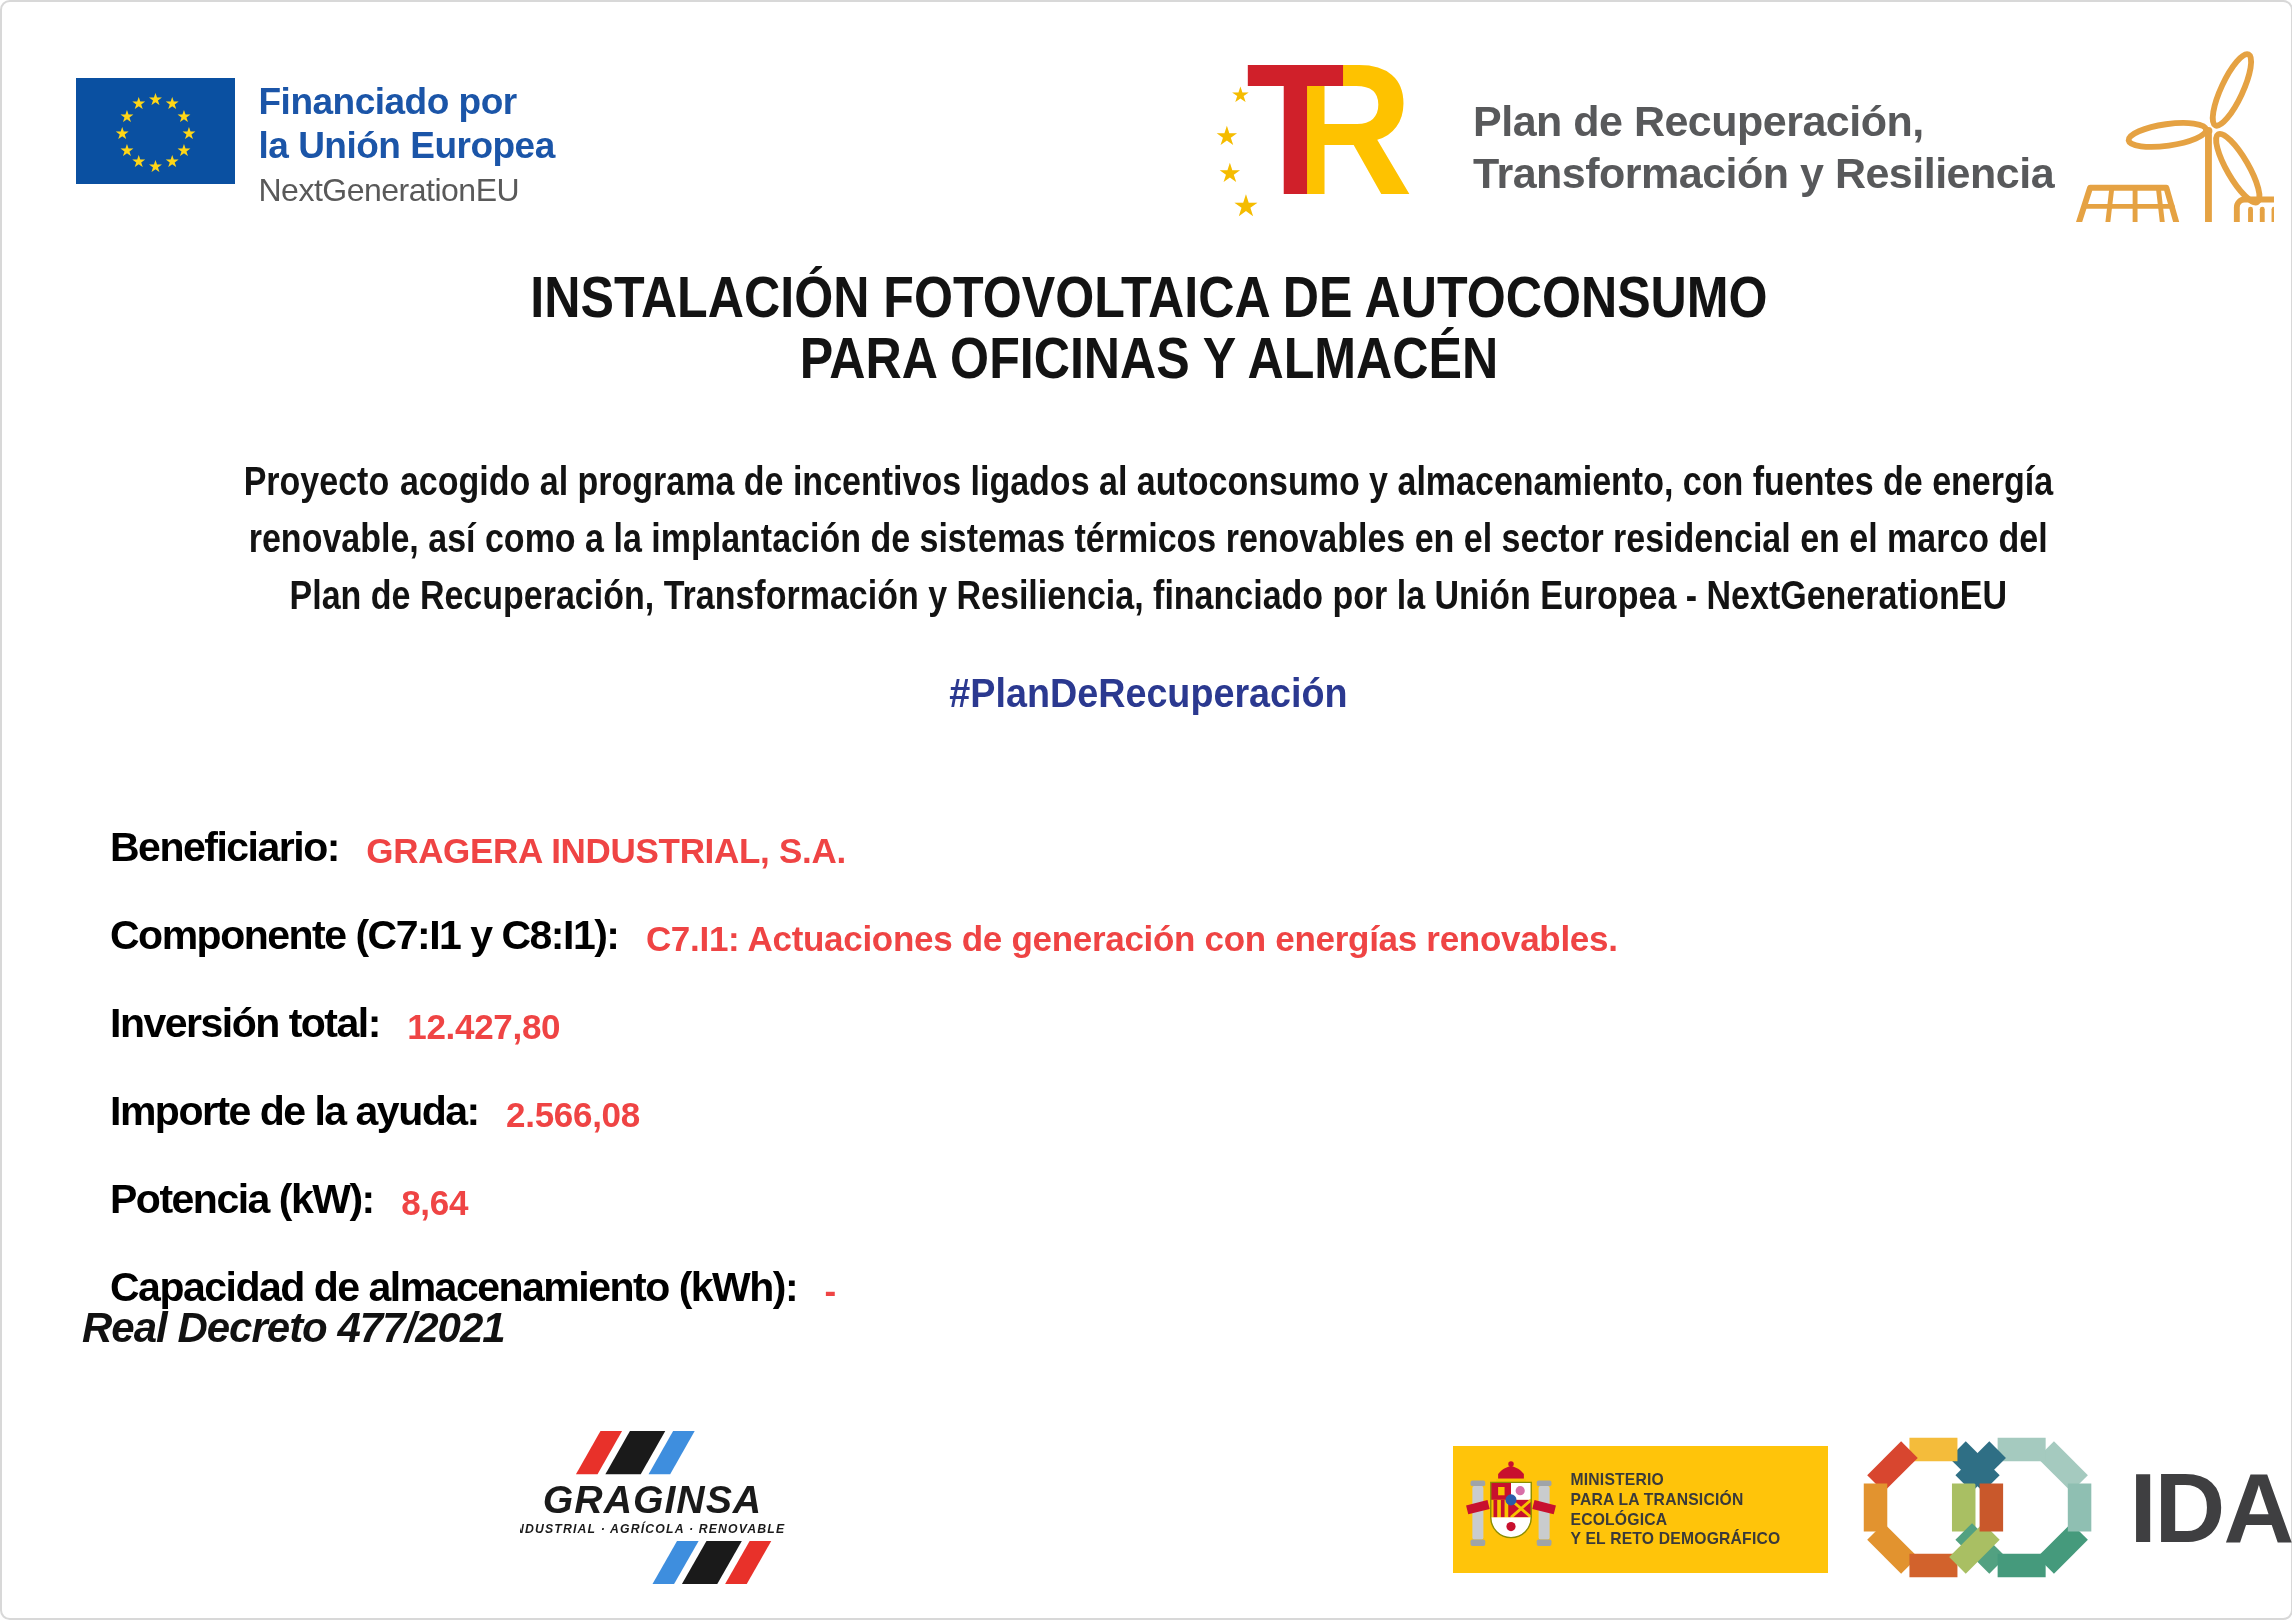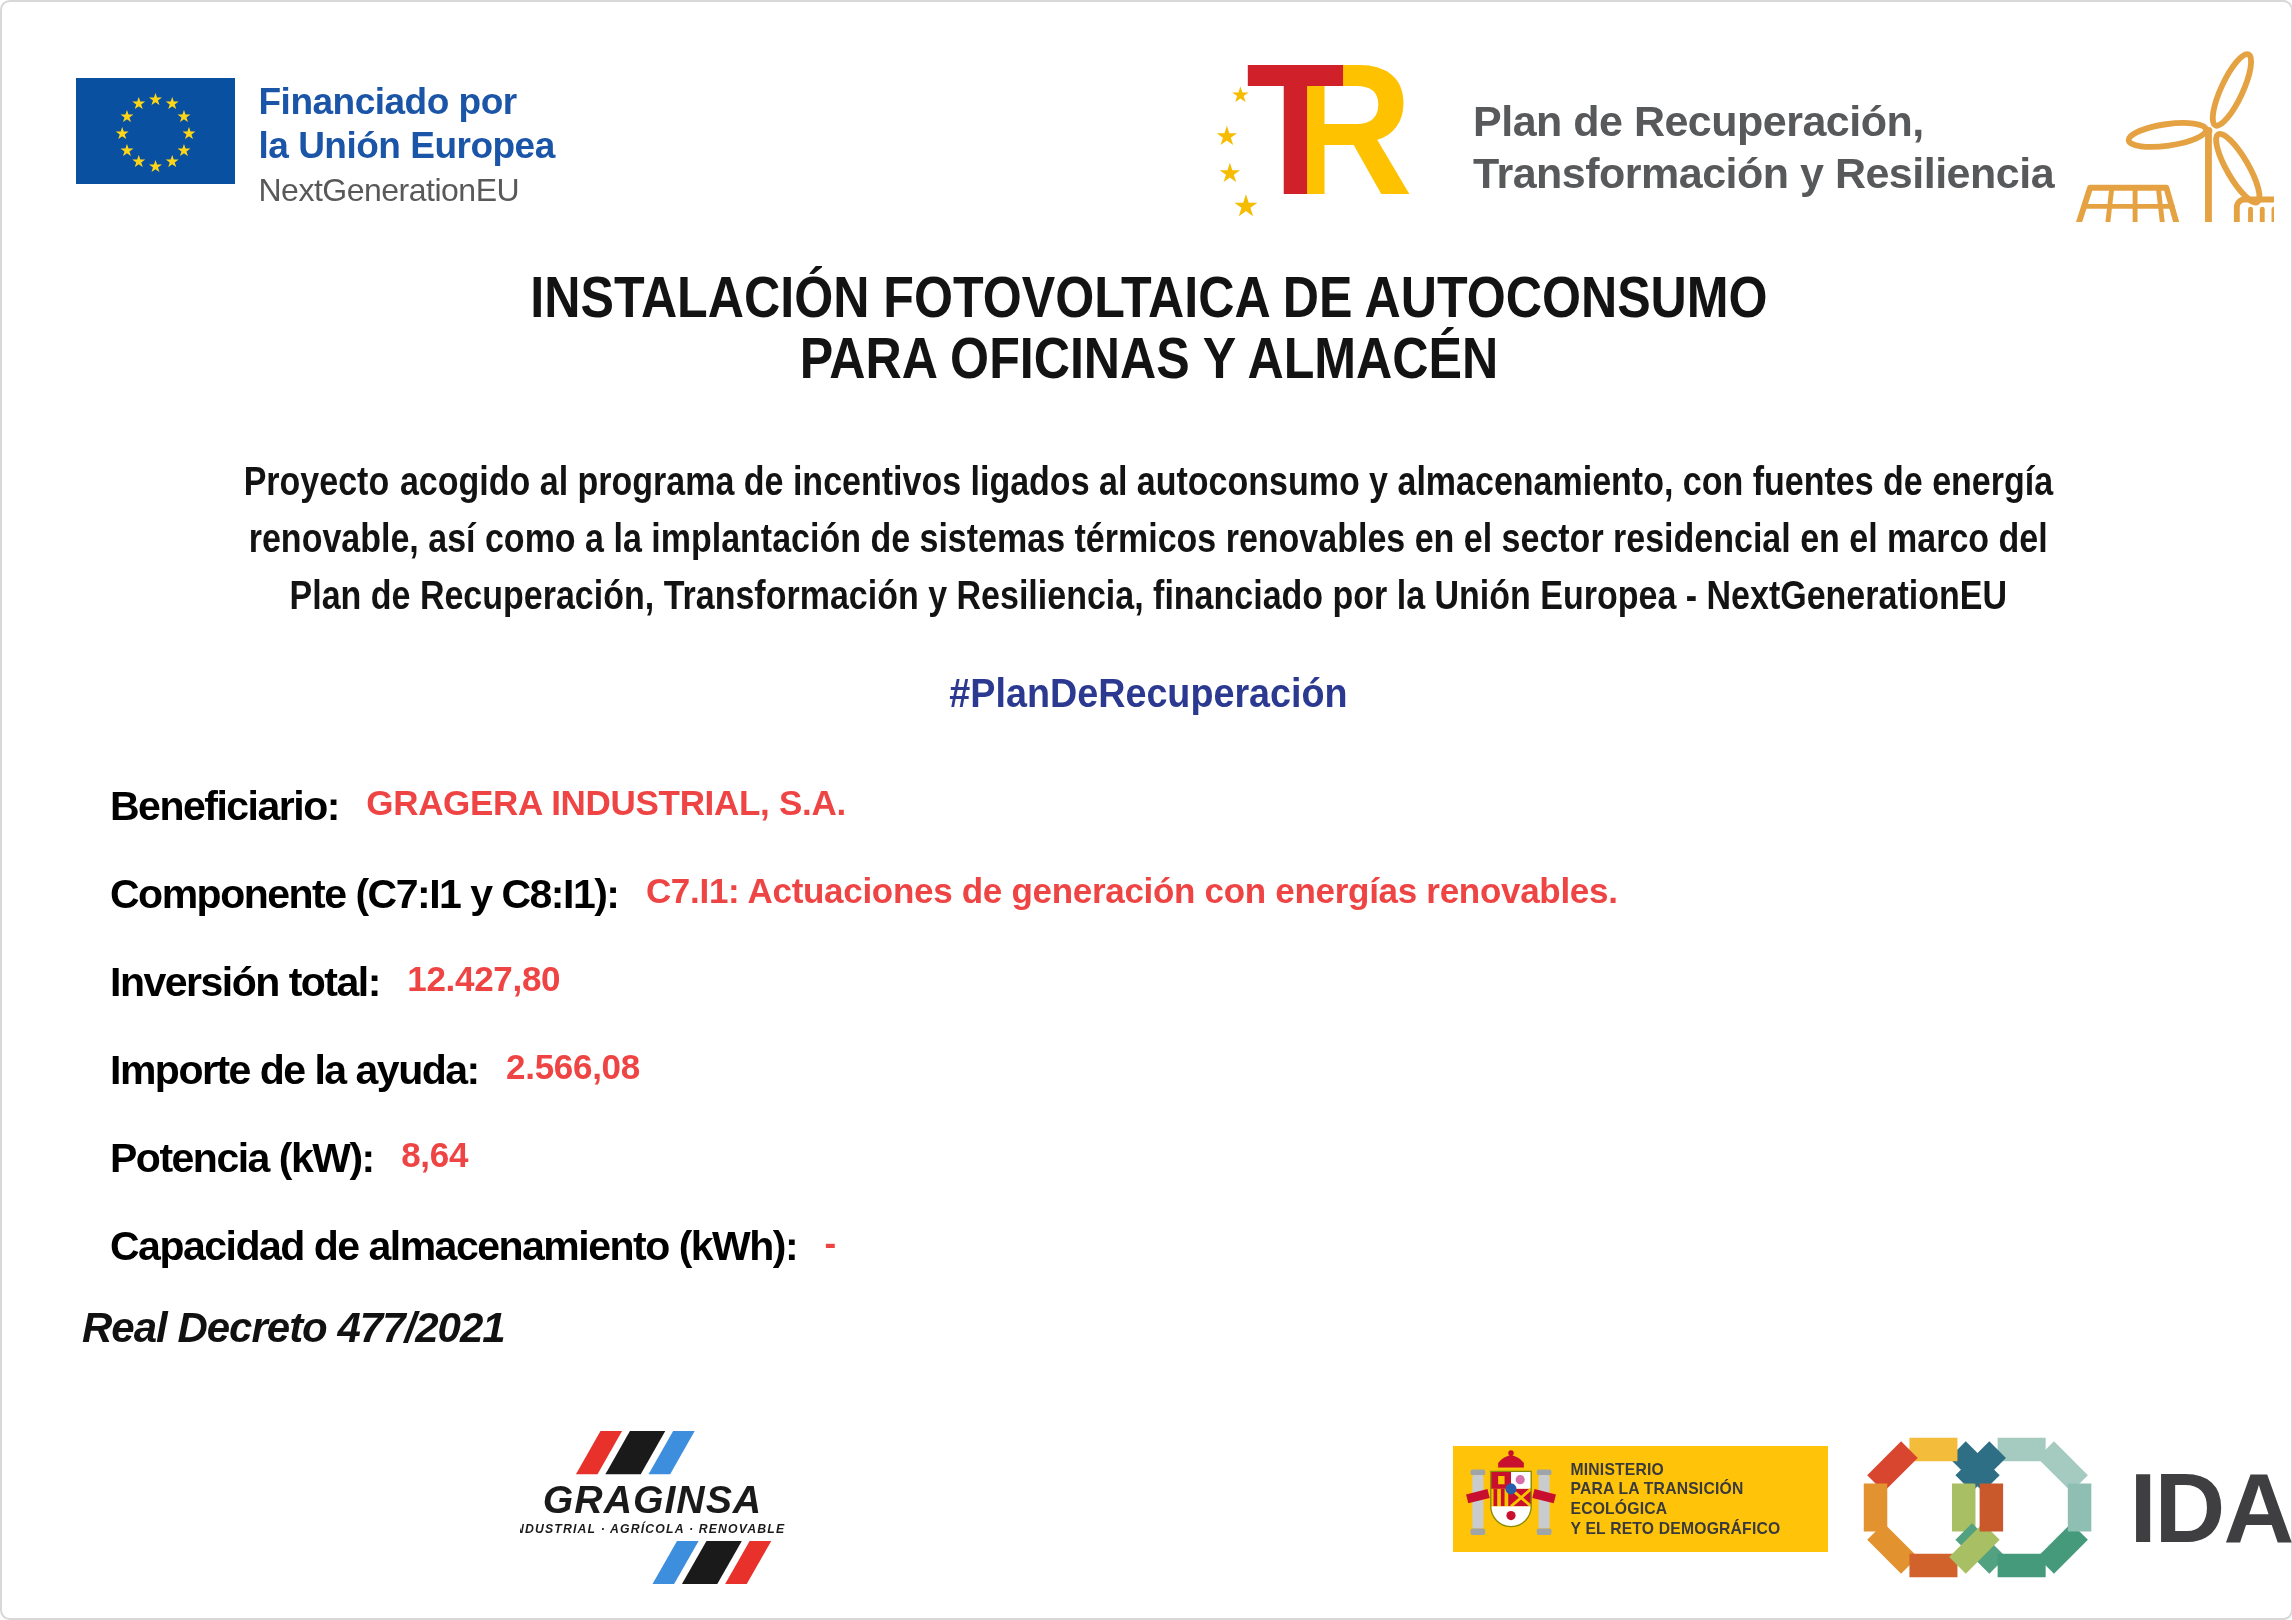--- a/index.html
+++ b/index.html
@@ -32,28 +32,28 @@
   .title{position:absolute;left:0;top:265px;width:2293px;text-align:center;color:#131313;font-size:57px;line-height:61px;font-weight:bold;}
   .cond{display:inline-block;transform:scaleX(0.88);white-space:nowrap;}
   .intro{position:absolute;left:0;top:451px;width:2293px;text-align:center;color:#131313;font-size:40px;line-height:57px;font-weight:bold;}
   .intro .cond{transform:scaleX(0.85);}
   .intro .lead{margin-right:12.7px;}
   .hashtag{position:absolute;left:0;top:668px;width:2293px;text-align:center;color:#2B3990;font-size:41px;font-weight:bold;}
   .hashtag .cond{transform:scaleX(0.92);}
 
   
   .fields{position:absolute;left:108px;top:781px;}
-  .field-row{height:88px;display:flex;align-items:flex-start;}
+  .field-row{height:88px;display:flex;align-items:flex-end;}
   .field-label{font-weight:bold;font-size:41px;color:#000;letter-spacing:-1.5px;white-space:pre;}
   .field-value{font-weight:bold;font-size:35px;color:#ef4444;margin-left:27.4px;letter-spacing:-0.3px;white-space:pre;}
   .decree{position:absolute;left:80px;top:1302px;font-style:italic;font-weight:bold;font-size:42px;color:#111;letter-spacing:-1px;}
 
   
   .graginsa{position:absolute;left:518px;top:1423px;}
-  .ministry{position:absolute;left:1451px;top:1444px;width:375px;height:106px;background:#FFC40A;display:flex;align-items:center;gap:13.7px;padding-left:11.8px;box-sizing:border-box;}
+  .ministry{position:absolute;left:1451px;top:1444px;width:375px;height:127px;background:#FFC40A;display:flex;align-items:center;gap:13.7px;padding-left:11.8px;box-sizing:border-box;}
   .ministry-text{font-size:15.7px;font-weight:bold;color:#3A3A3A;line-height:19.6px;letter-spacing:0.2px;}
   .idae{position:absolute;left:1855px;top:1431px;display:flex;align-items:center;gap:27.4px;}
   .idae-name{font-size:98px;font-weight:bold;color:#3F3F41;letter-spacing:-2px;line-height:1;}
 </style>
 </head>
 <body>
 
 <div id="page">
 
   <div class="eu-block">

